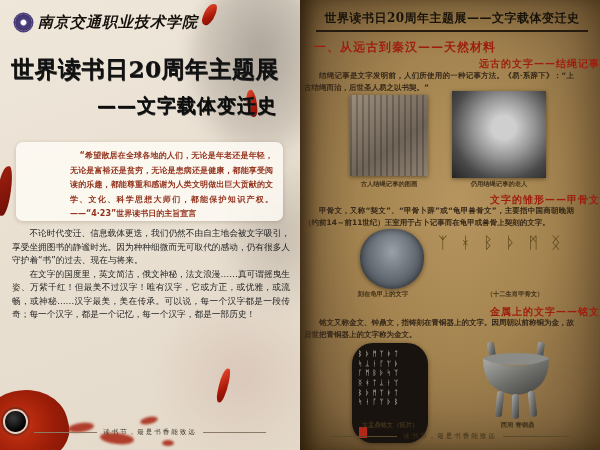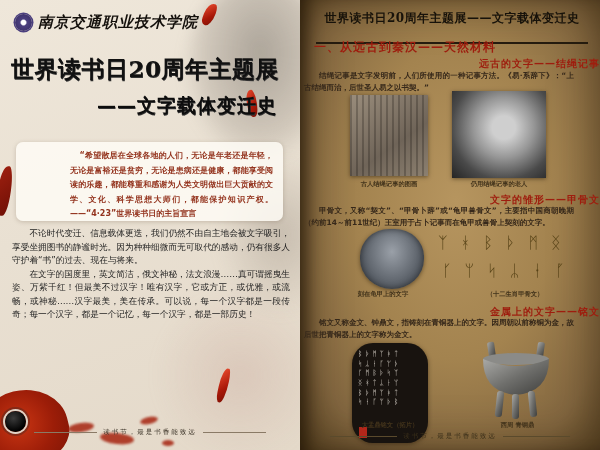--- a/index.html
+++ b/index.html
@@ -64,21 +64,21 @@
     display:flex; align-items:center; gap:6px; padding:0 34px; }
   .page-footer .rule { flex:1; height:1px; background:#8a7a66; }
   .footer-text-l { font-size:6.5px; color:#3c3428; letter-spacing:2px; white-space:nowrap; }
 
   
   .page-right { position:relative; width:300px; height:450px; overflow:hidden;
     background:radial-gradient(ellipse at 52% 45%, #b6955f 0%, #a3834f 45%, #836740 78%, #5e4827 100%);
     box-shadow:inset 0 0 46px rgba(40,25,5,.55), inset 14px 0 16px -8px rgba(20,10,0,.65); }
   .r-header { position:absolute; top:10px; left:16px; width:272px; text-align:center;
     font-family:"DejaVu Serif", serif; font-weight:bold; font-size:12px; color:#17120a;
-    letter-spacing:0.5px; padding-bottom:15px; border-bottom:2px solid #241b0e; }
+    letter-spacing:0.5px; padding-bottom:3px; border-bottom:2px solid #241b0e; }
   .r-section { position:absolute; top:39px; left:14px;
     font-weight:bold; font-size:12px; color:#9e1d0e; letter-spacing:1px; }
   .sub-title { position:absolute; left:0; width:300px; text-align:right;
     font-weight:bold; font-size:10px; color:#9e1d0e; letter-spacing:1px; }
   .st1 { top:57px; } .st2 { top:193px; } .st3 { top:305px; }
   .sub-body { position:absolute; left:4px; width:270px; font-size:7.5px; line-height:1.55;
     color:#36281a; text-align:justify; text-indent:2em; font-weight:bold; }
   .sb1 { top:70px; } .sb2 { top:205px; } .sb3 { top:317px; }
 
   .fig { position:absolute; box-shadow:0 1px 4px rgba(30,18,4,.5); }
@@ -164,21 +164,20 @@
     <div class="sub-body sb1">结绳记事是文字发明前，人们所使用的一种记事方法。《易·系辞下》：“上古结绳而治，后世圣人易之以书契。”</div>
     <div class="fig fig-rock"></div>
     <div class="fig fig-photo"></div>
     <div class="caption cap1">古人结绳记事的图画</div>
     <div class="caption cap2">仍用结绳记事的老人</div>
 
     <div class="sub-title st2">文字的雏形——甲骨文</div>
     <div class="sub-body sb2">甲骨文，又称“契文”、“甲骨卜辞”或“龟甲兽骨文”，主要指中国商朝晚期（约前14～前11世纪）王室用于占卜记事而在龟甲或兽骨上契刻的文字。</div>
     <div class="fig fig-turtle"></div>
     <div class="glyph-row gr1">ᛉᚼᛒᚦᛗᛝ</div>
-    <div class="glyph-row gr2">ᚴᛘᛋᛦᛂᚵ</div>
     <div class="caption cap3">刻在龟甲上的文字</div>
     <div class="caption cap4">（十二生肖甲骨文）</div>
 
     <div class="sub-title st3">金属上的文字——铭文</div>
     <div class="sub-body sb3">铭文又称金文、钟鼎文，指铸刻在青铜器上的文字。因周朝以前称铜为金，故后世把青铜器上的文字称为金文。</div>
     <div class="fig fig-rubbing">
       <div class="rubbing-glyphs">ᛒᚦᛗᛉᚼᛏ
 ᛋᛦᛂᚵᛘᚦ
 ᚴᛗᛒᚦᛋᛉ
 ᛝᚼᛏᛦᛂᛘ

